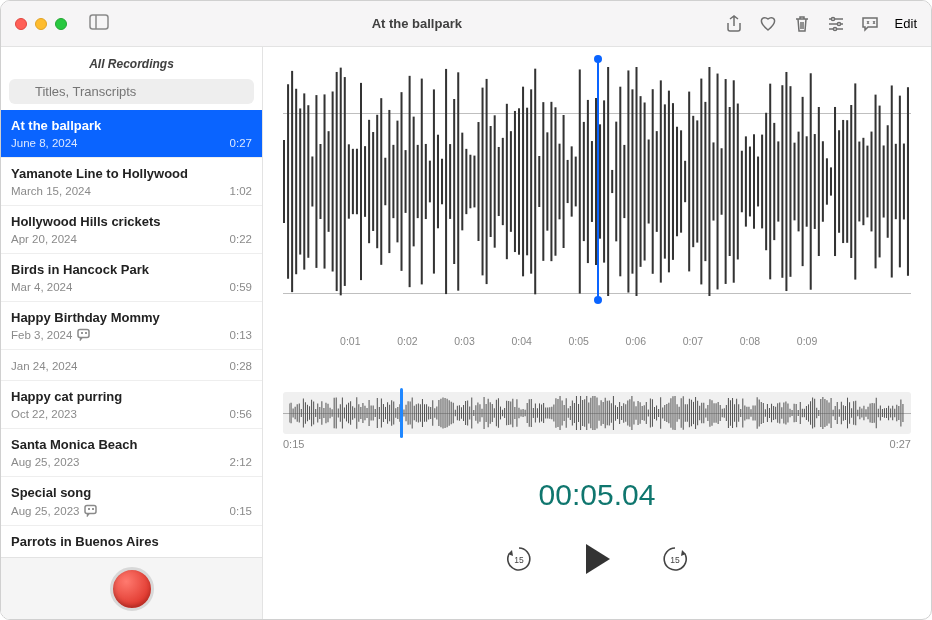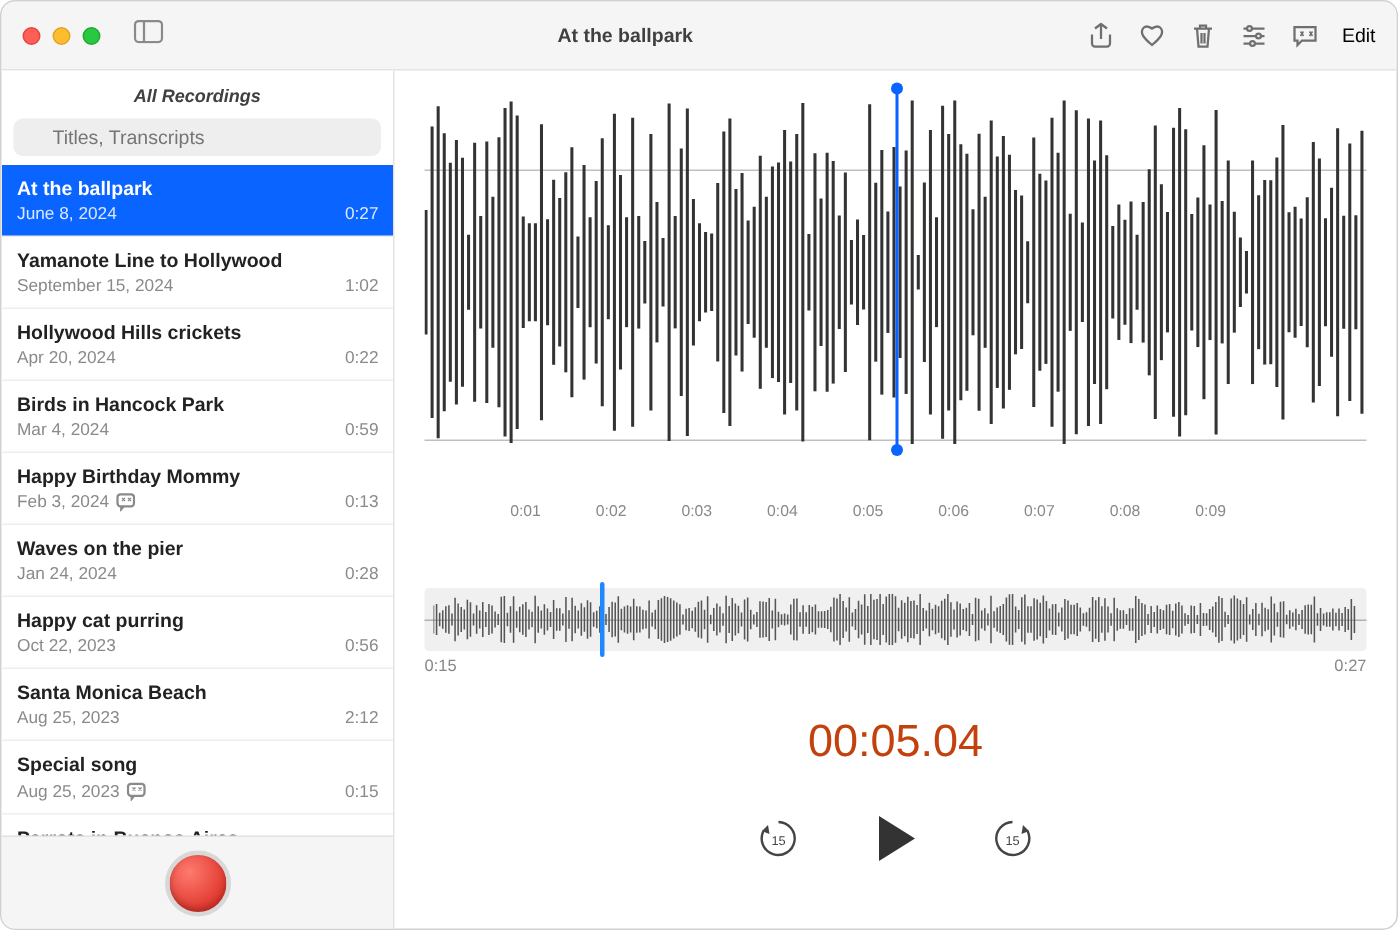--- a/index.html
+++ b/index.html
@@ -46,21 +46,21 @@
   .playhead::before { top:-4px; }
   .playhead::after { bottom:-4px; }
   .timeruler { position:absolute; left:0; right:0; top:276px; height:18px; display:flex; font-size:10.5px; color:#888; }
   .timeruler span { flex:1; text-align:left; }
   .overview-zone { margin-top:58px; position:relative; height:42px; }
   .overview-bg { position:absolute; inset:0; background:#f0f0f0; border-radius:3px; }
   .overview-wave { position:absolute; inset:4px 6px; }
   .overview-center { position:absolute; top:50%; left:0; right:0; height:1px; background:#b0b0b0;}
   .overview-cursor { position:absolute; top:-4px; bottom:-4px; width:3px; background:#1f87ff; border-radius:2px;}
   .overview-labels { display:flex; justify-content:space-between; font-size:11px; color:#888; margin-top:4px;}
-  .big-time { text-align:center; font-size:30px; font-weight:500; color:#c2410c; margin-top:28px; font-variant-numeric: tabular-nums;}
+  .big-time { text-align:center; font-size:30px; font-weight:500; color:#0f766e; margin-top:28px; font-variant-numeric: tabular-nums;}
   .controls { display:flex; justify-content:center; align-items:center; gap:48px; margin-top:30px; color:#444;}
   .skip { cursor:pointer; }
   .play { cursor:pointer; }
 </style>
 </head>
 <body>
 
 <div class="window">
   <div class="titlebar">
     <div class="traffic">
@@ -130,21 +130,21 @@
               <span class="rec-date-wrap">
                 <span>June 8, 2024</span>
               </span>
               <span>0:27</span>
             </div>
           </div>
           <div class="rec-item">
             <div class="rec-title">Yamanote Line to Hollywood</div>
             <div class="rec-sub">
               <span class="rec-date-wrap">
-                <span>September 15, 2024</span>
+                <span>March 15, 2024</span>
               </span>
               <span>1:02</span>
             </div>
           </div>
           <div class="rec-item">
             <div class="rec-title">Hollywood Hills crickets</div>
             <div class="rec-sub">
               <span class="rec-date-wrap">
                 <span>Apr 20, 2024</span>
               </span>
@@ -170,21 +170,20 @@
                     <rect x="1" y="1.5" width="11" height="8" rx="2"></rect>
                     <path d="M5 9.5 l-1.5 2 v-2"></path>
                     <path d="M4 4 l2 2 M6 4 l-2 2 M8 4 l2 2 M10 4 l-2 2" stroke-width="0.9"></path>
                   </svg>
                 </span>
               </span>
               <span>0:13</span>
             </div>
           </div>
           <div class="rec-item">
-            <div class="rec-title">Waves on the pier</div>
             <div class="rec-sub">
               <span class="rec-date-wrap">
                 <span>Jan 24, 2024</span>
               </span>
               <span>0:28</span>
             </div>
           </div>
           <div class="rec-item">
             <div class="rec-title">Happy cat purring</div>
             <div class="rec-sub">

